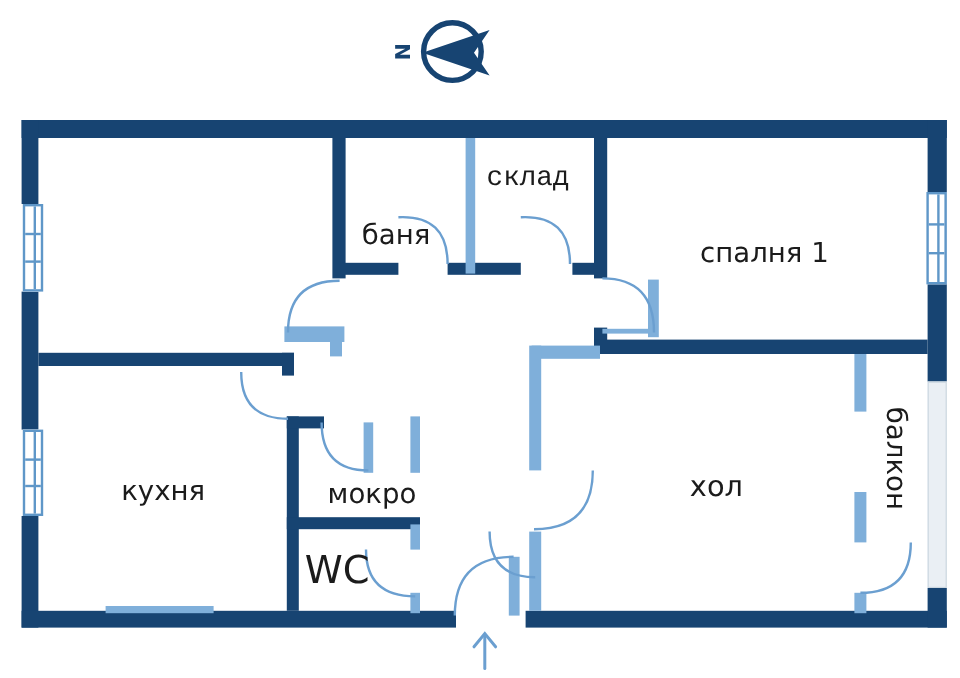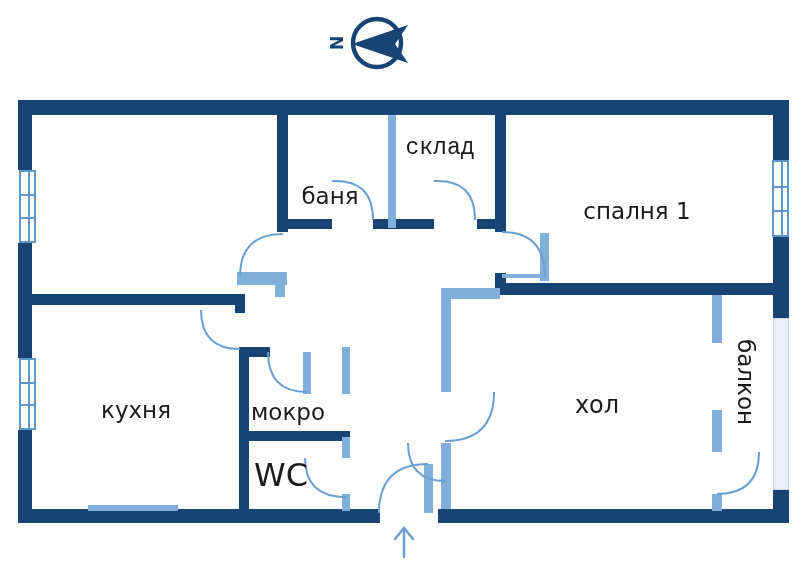--- a/index.html
+++ b/index.html
@@ -114,19 +114,19 @@
     <g stroke-width="2.5" stroke-linecap="round">
       <path d="M404,557 L404,529"></path>
       <path d="M395,539 L404,528 L413,539"></path>
     </g>
   </svg>
 
   <span class="lbl" style="left:330px;top:148px;margin-top:48px;">баня</span>
   <span class="lbl" style="left:440px;top:148px;font-family:Liberation Mono, monospace;">склад</span>
   <span class="lbl" style="left:637px;top:211px;">спалня 1</span>
   <span class="lbl" style="left:136px;top:410px;">кухня</span>
-  <span class="lbl" style="left:288px;top:412px;">мокро</span>
+  <span class="lbl" style="left:310px;top:412px;">мокро</span>
   <span class="lbl wc" style="left:281px;top:475px;">WC</span>
   <span class="lbl" style="left:597px;top:405px;font-size:24px;">хол</span>
   <span class="lbl vert" style="left:746px;top:382px;">балкон</span>
 
 
 </div>
 
 </body></html>

